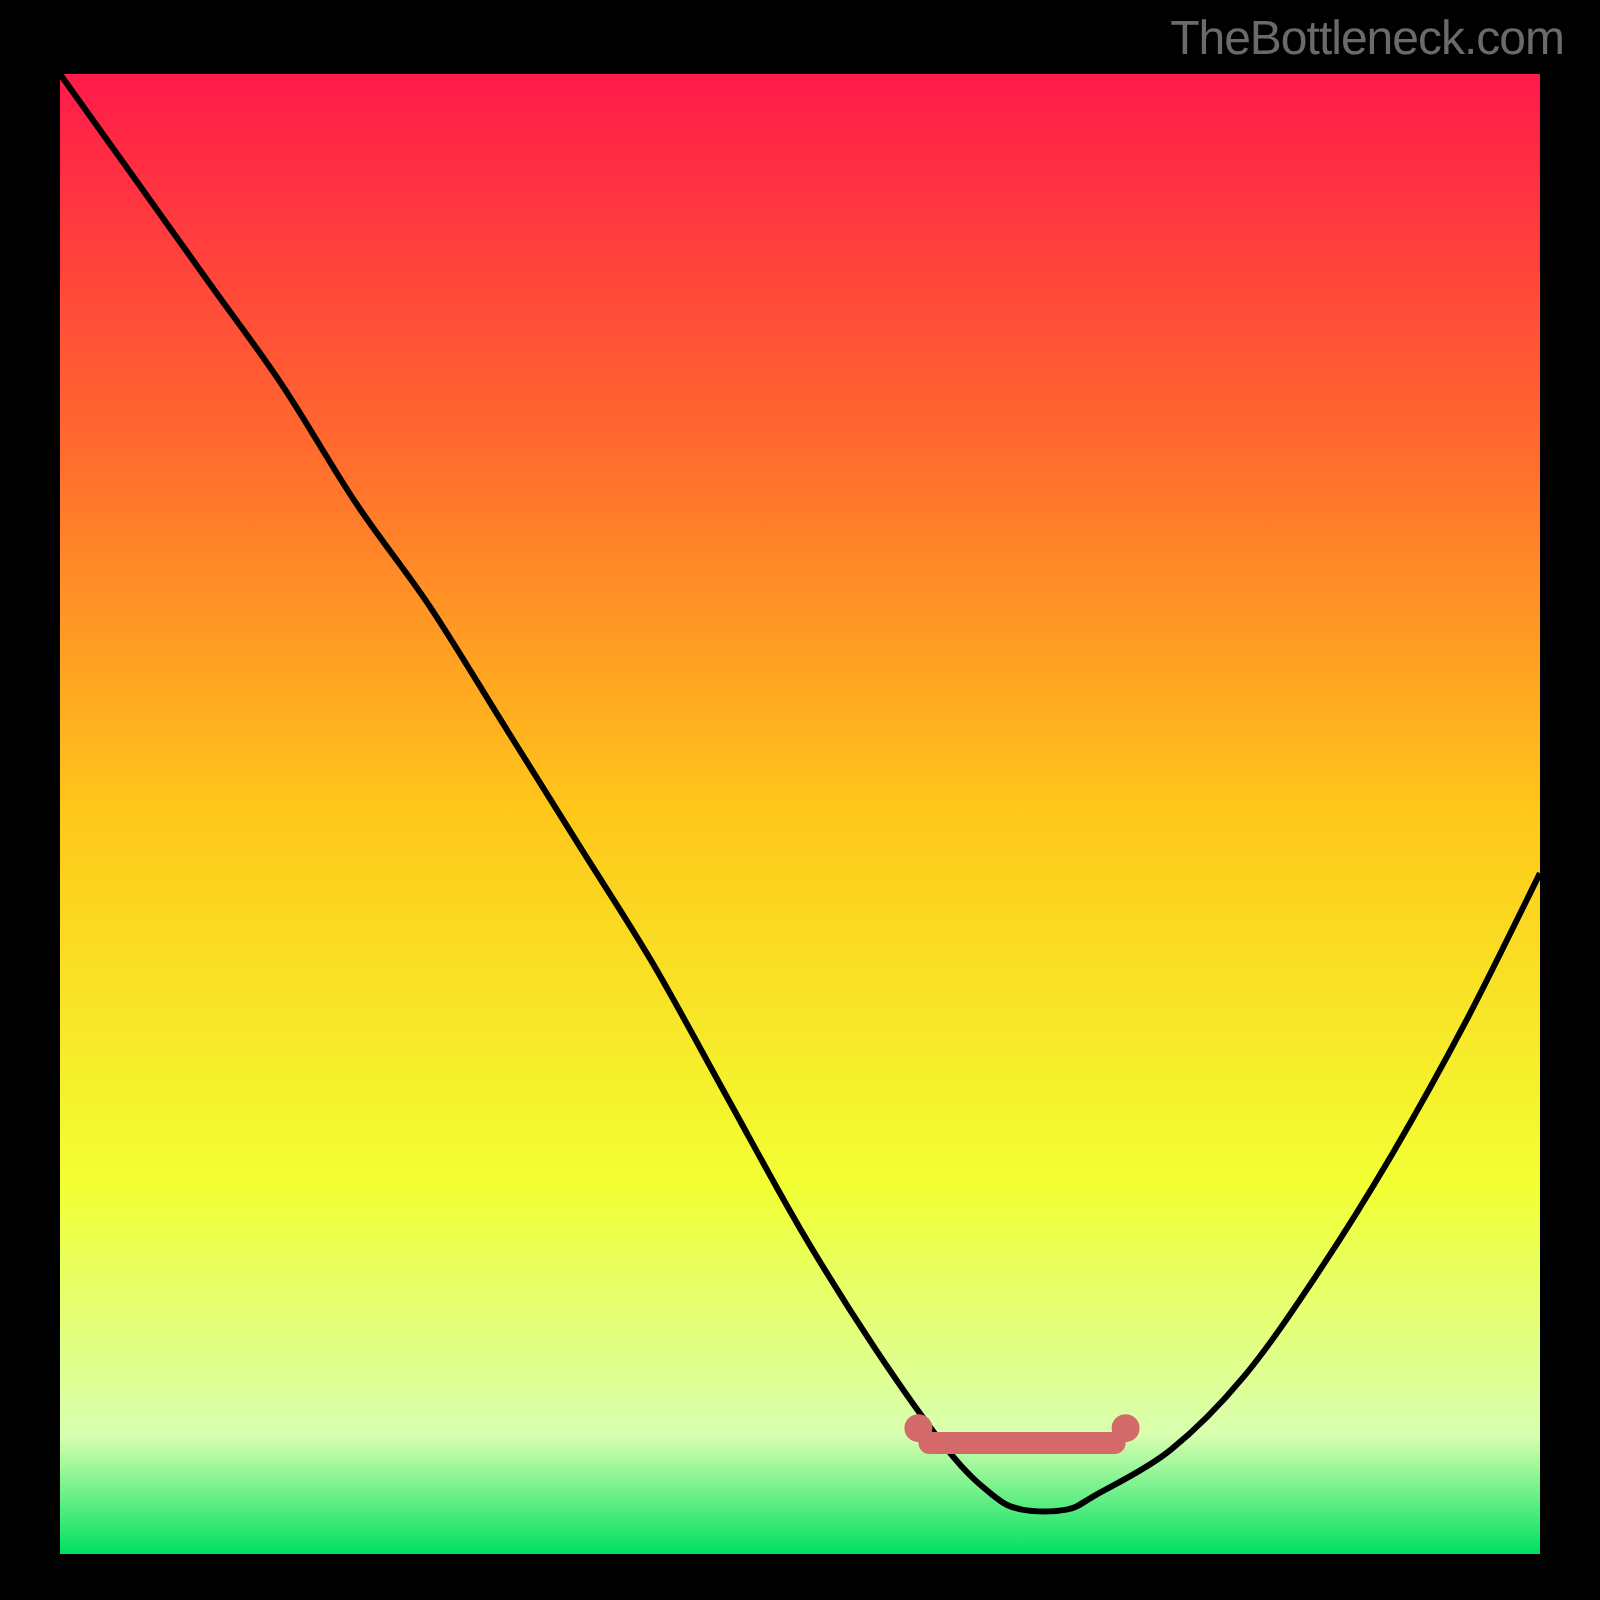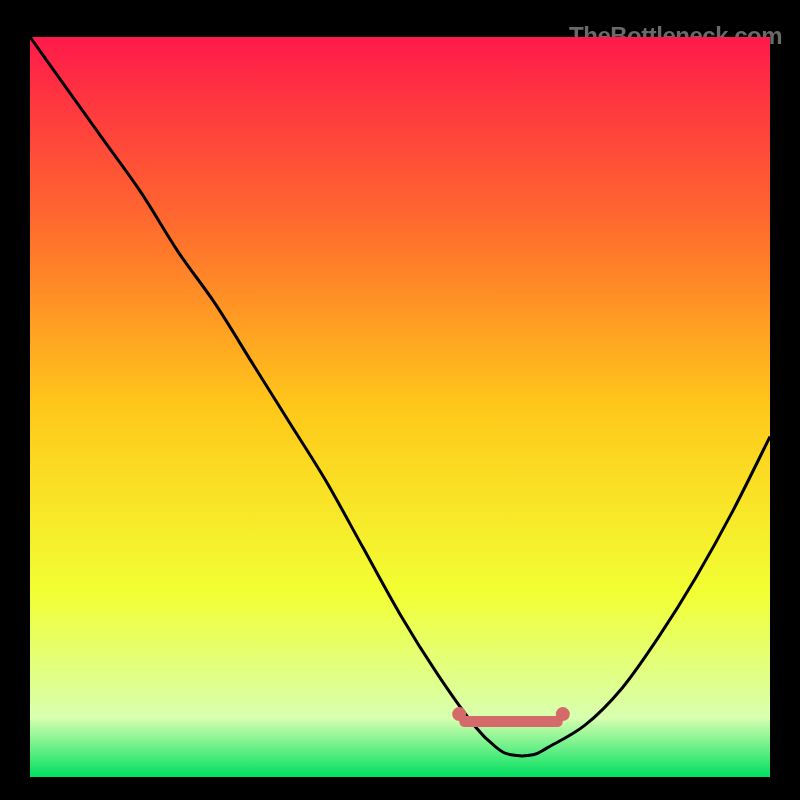--- a/index.html
+++ b/index.html
@@ -6,25 +6,25 @@
     margin: 0;
     padding: 0;
     background: #000;
     width: 800px;
     height: 800px;
     position: relative;
     font-family: Arial, sans-serif;
   }
   .watermark {
     position: absolute;
-    top: 22px;
+    top: 6px;
     right: 18px;
     color: #6a6a6a;
     font-size: 24px;
-    font-weight: 700;
+    font-weight: 400;
     letter-spacing: -0.5px;
   }
   .chart-area {
     position: absolute;
     left: 30px;
     top: 37px;
     width: 740px;
     height: 740px;
     overflow: hidden;
   }

